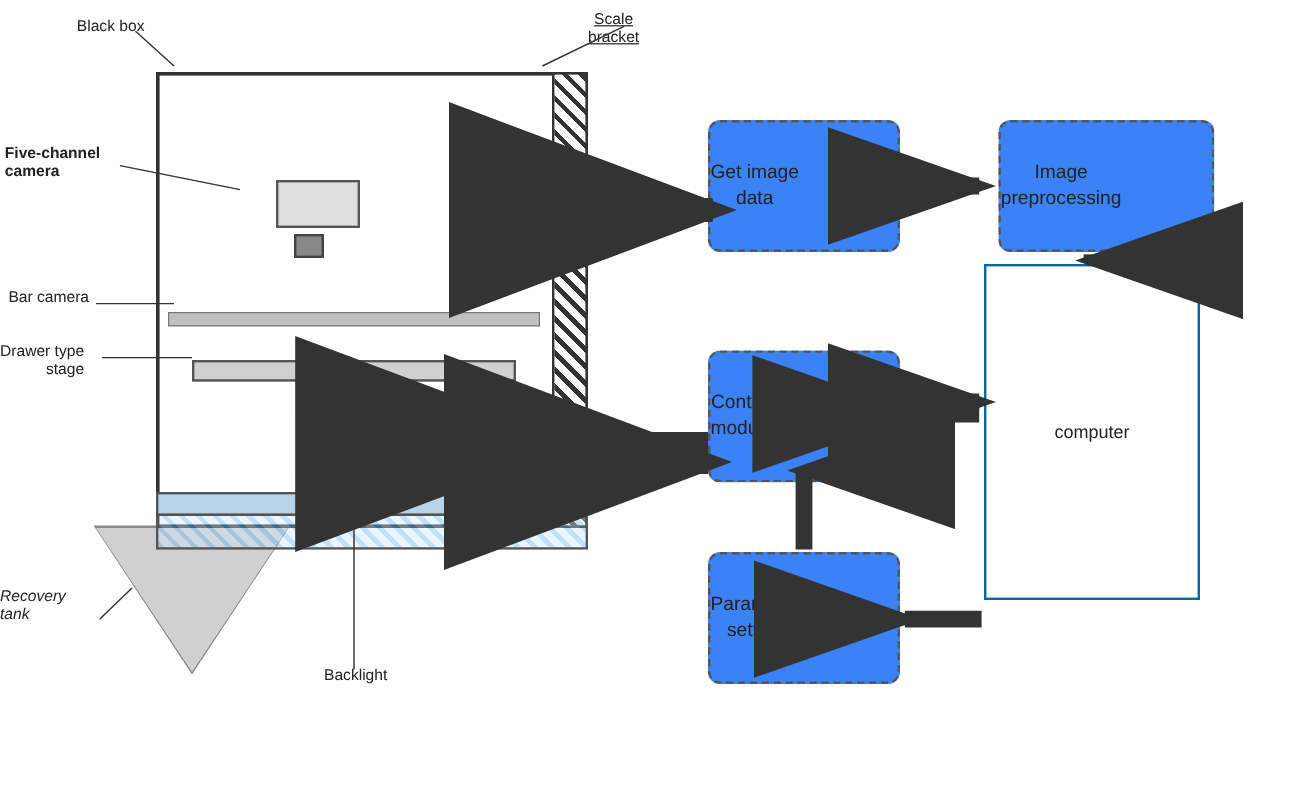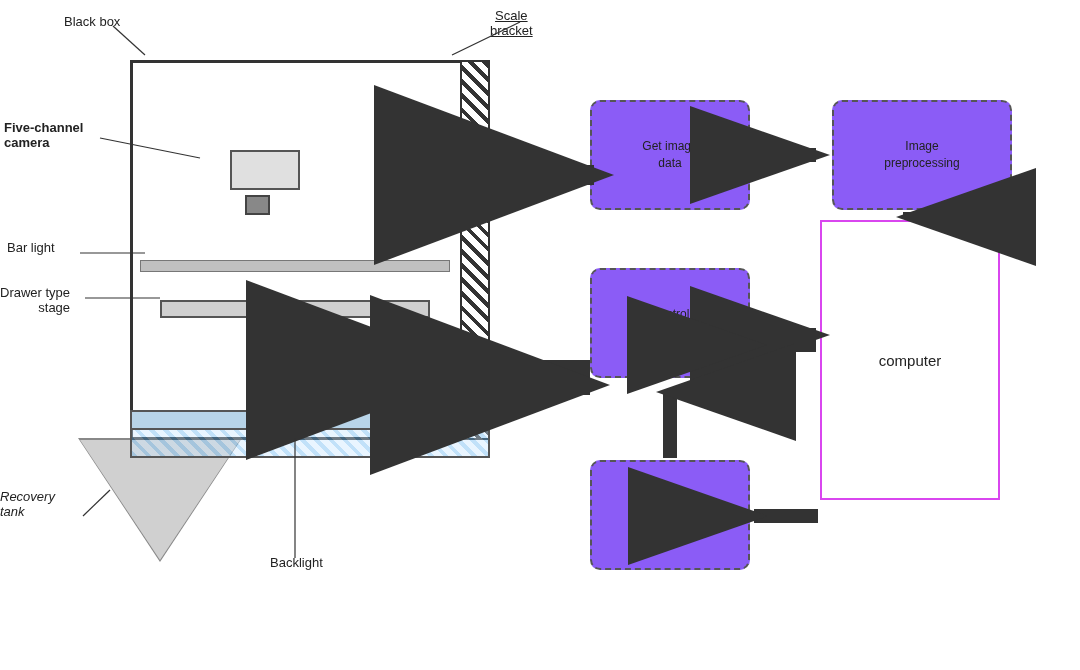--- a/index.html
+++ b/index.html
@@ -184,34 +184,33 @@
       top: 20px;
       width: 500px;
       height: 620px;
     }
 
     
     .flow-box {
       position: absolute;
       border: 2px dashed #555;
       border-radius: 10px;
-      background: #8b5cf6;
+      background: #3b82f6;
       display: flex;
       align-items: center;
-      justify-content: center;
       text-align: center;
-      font-size: 12px;
+      font-size: 16px;
       color: #222;
       line-height: 1.4;
     }
 
     
     .flow-box-solid {
       position: absolute;
-      border: 2px solid #d946ef;
+      border: 2px solid #0369a1;
       background: #fff;
       display: flex;
       align-items: center;
       justify-content: center;
       text-align: center;
       font-size: 15px;
       color: #222;
     }
 
     
@@ -257,21 +256,21 @@
     <div class="backlight"></div>
 
     <div class="recovery-tank-outline"></div>
     <div class="recovery-tank"></div>
 
   </div>
 
   <span class="label" style="left:32px; top:14px;margin-left:32px;">Black box</span>
   <span class="label" style="left:490px; top:8px; text-align:center;text-decoration:underline;">Scale<br>bracket</span>
   <span class="label" style="left:4px; top:120px;font-weight:bold;">Five-channel<br>camera</span>
-  <span class="label" style="left:7px; top:240px;">Bar light</span>
+  <span class="label" style="left:7px; top:240px;">Bar camera</span>
   <span class="label" style="left:0px; top:285px;text-align:right;">Drawer type<br>stage</span>
   <span class="label" style="left:0px; top:489px;font-style:italic;">Recovery<br>tank</span>
   <span class="label" style="left:270px; top:555px;">Backlight</span>
 
   <svg class="annotations-svg">
 
     <line x1="113" y1="26" x2="145" y2="55" stroke="#333" stroke-width="1.2"></line>
 
     <line x1="520" y1="22" x2="452" y2="55" stroke="#333" stroke-width="1.2"></line>
 
@@ -289,21 +288,21 @@
   <div class="flow-area">
 
     <div class="flow-box" style="left:30px; top:80px; width:160px; height:110px;">
       <span>Get image<br>data</span>
     </div>
 
     <div class="flow-box" style="left:272px; top:80px; width:180px; height:110px;">
       <span>Image<br>preprocessing</span>
     </div>
 
-    <div class="flow-box" style="left:30px; top:248px; width:160px; height:110px;">
+    <div class="flow-box" style="left:30px; top:272px; width:160px; height:110px;">
       <span>Control<br>module</span>
     </div>
 
     <div class="flow-box-solid" style="left:260px; top:200px; width:180px; height:280px;">
       <span>computer</span>
     </div>
 
     <div class="flow-box" style="left:30px; top:440px; width:160px; height:110px;">
       <span>Parameter<br>setting</span>
     </div>

